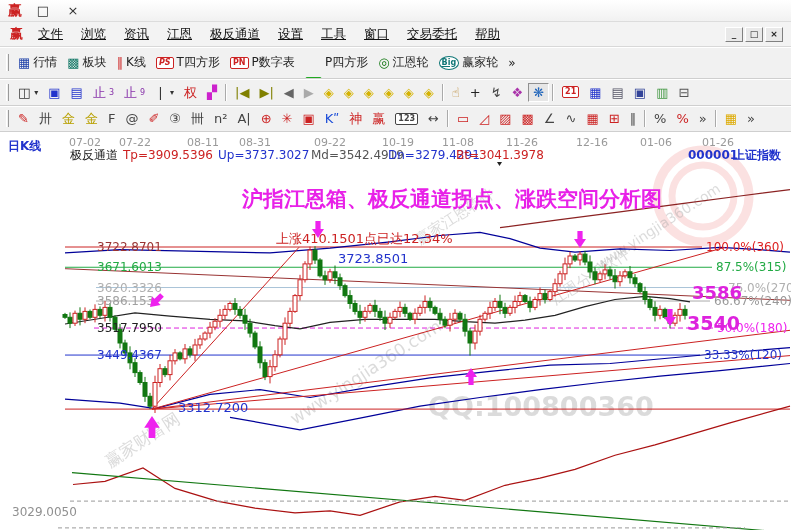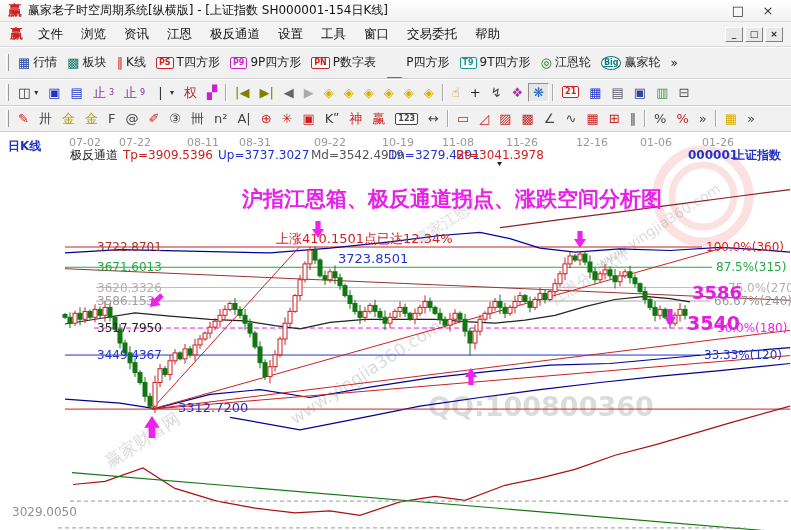--- a/index.html
+++ b/index.html
@@ -34,29 +34,28 @@
 .chart{height:398px;background:#ffffff;position:relative;}
 .chart svg{position:absolute;left:0;top:0;}
 svg text{font-family:"DejaVu Sans","Liberation Sans",sans-serif;}
 </style>
 </head>
 <body>
 
 <div class="app">
   <div class="titlebar">
     <span class="logo">赢</span>
-    <span class="title">赢家老子时空周期系统[纵横版] - [上证指数  SH000001-154日K线]</span>
     <span id="winbtns" style="display: flex;">
         <span class="winbtn">□</span>
         <span class="winbtn">×</span>
       </span>
   </div>
   <div class="menubar">
     <span class="logo">赢</span>
-    <span id="menuitems" style="display:flex;">
+    <span id="menuitems" style="display:flex;text-decoration:underline;">
         <span class="menuitem">文件</span>
         <span class="menuitem">浏览</span>
         <span class="menuitem">资讯</span>
         <span class="menuitem">江恩</span>
         <span class="menuitem">极反通道</span>
         <span class="menuitem">设置</span>
         <span class="menuitem">工具</span>
         <span class="menuitem">窗口</span>
         <span class="menuitem">交易委托</span>
         <span class="menuitem">帮助</span>
@@ -75,38 +74,30 @@
       </span>
       <span class="tbtn">
         <span class="ico" style="color: rgb(17, 119, 102);">▩</span>
         <span>板块</span>
       </span>
       <span class="tbtn">
         <span class="ico" style="color: rgb(204, 34, 34);">∥</span>
         <span>K线</span>
       </span>
       <span class="tbtn">
-        <span class="badge" style="color: rgb(204, 34, 34); border-color: rgb(204, 34, 34);">PS</span>
+        <span class="badge" style="color: rgb(204, 34, 34); border-color: rgb(204, 34, 34); font-style: italic;">PS</span>
         <span>T四方形</span>
-      </span>
-      <span class="tbtn">
-        <span class="badge" style="color: rgb(204, 34, 204); border-color: rgb(204, 34, 204);">P9</span>
-        <span>9P四方形</span>
       </span>
       <span class="tbtn">
         <span class="badge" style="color: rgb(204, 34, 34); border-color: rgb(204, 34, 34);">PN</span>
         <span>P数字表</span>
       </span>
       <span class="tbtn">
         <span class="badge" style="color: rgb(34, 170, 34); border-color: rgb(34, 170, 34); margin-top: 40px;">TS</span>
         <span>P四方形</span>
-      </span>
-      <span class="tbtn">
-        <span class="badge" style="color: rgb(17, 153, 153); border-color: rgb(17, 153, 153);">T9</span>
-        <span>9T四方形</span>
       </span>
       <span class="tbtn">
         <span class="ico" style="color: rgb(17, 119, 17);">◎</span>
         <span>江恩轮</span>
       </span>
       <span class="tbtn">
         <span class="badge round" style="color: rgb(17, 119, 119); border-color: rgb(17, 119, 119);">Big</span>
         <span>赢家轮</span>
       </span>
       <span class="tbtn">
@@ -248,21 +239,21 @@
       <span class="tbtn">
         <span class="ico" style="color: rgb(204, 34, 34);">⊕</span>
       </span>
       <span class="tbtn">
         <span class="ico" style="color: rgb(204, 34, 34);">✳</span>
       </span>
       <span class="tbtn">
         <span class="ico" style="color: rgb(204, 34, 34);">▣</span>
       </span>
       <span class="tbtn">
-        <span class="ico" style="color: #404040;">Kʺ</span>
+        <span class="ico" style="color: #1d4ed8;">Kʺ</span>
       </span>
       <span class="tbtn">
         <span class="ico" style="color: rgb(204, 34, 34);">神</span>
       </span>
       <span class="tbtn">
         <span class="ico" style="color: rgb(204, 34, 34);">赢</span>
       </span>
       <span class="tbtn">
         <span class="badge" style="color: rgb(68, 68, 68); border-color: rgb(68, 68, 68);">123</span>
       </span>

